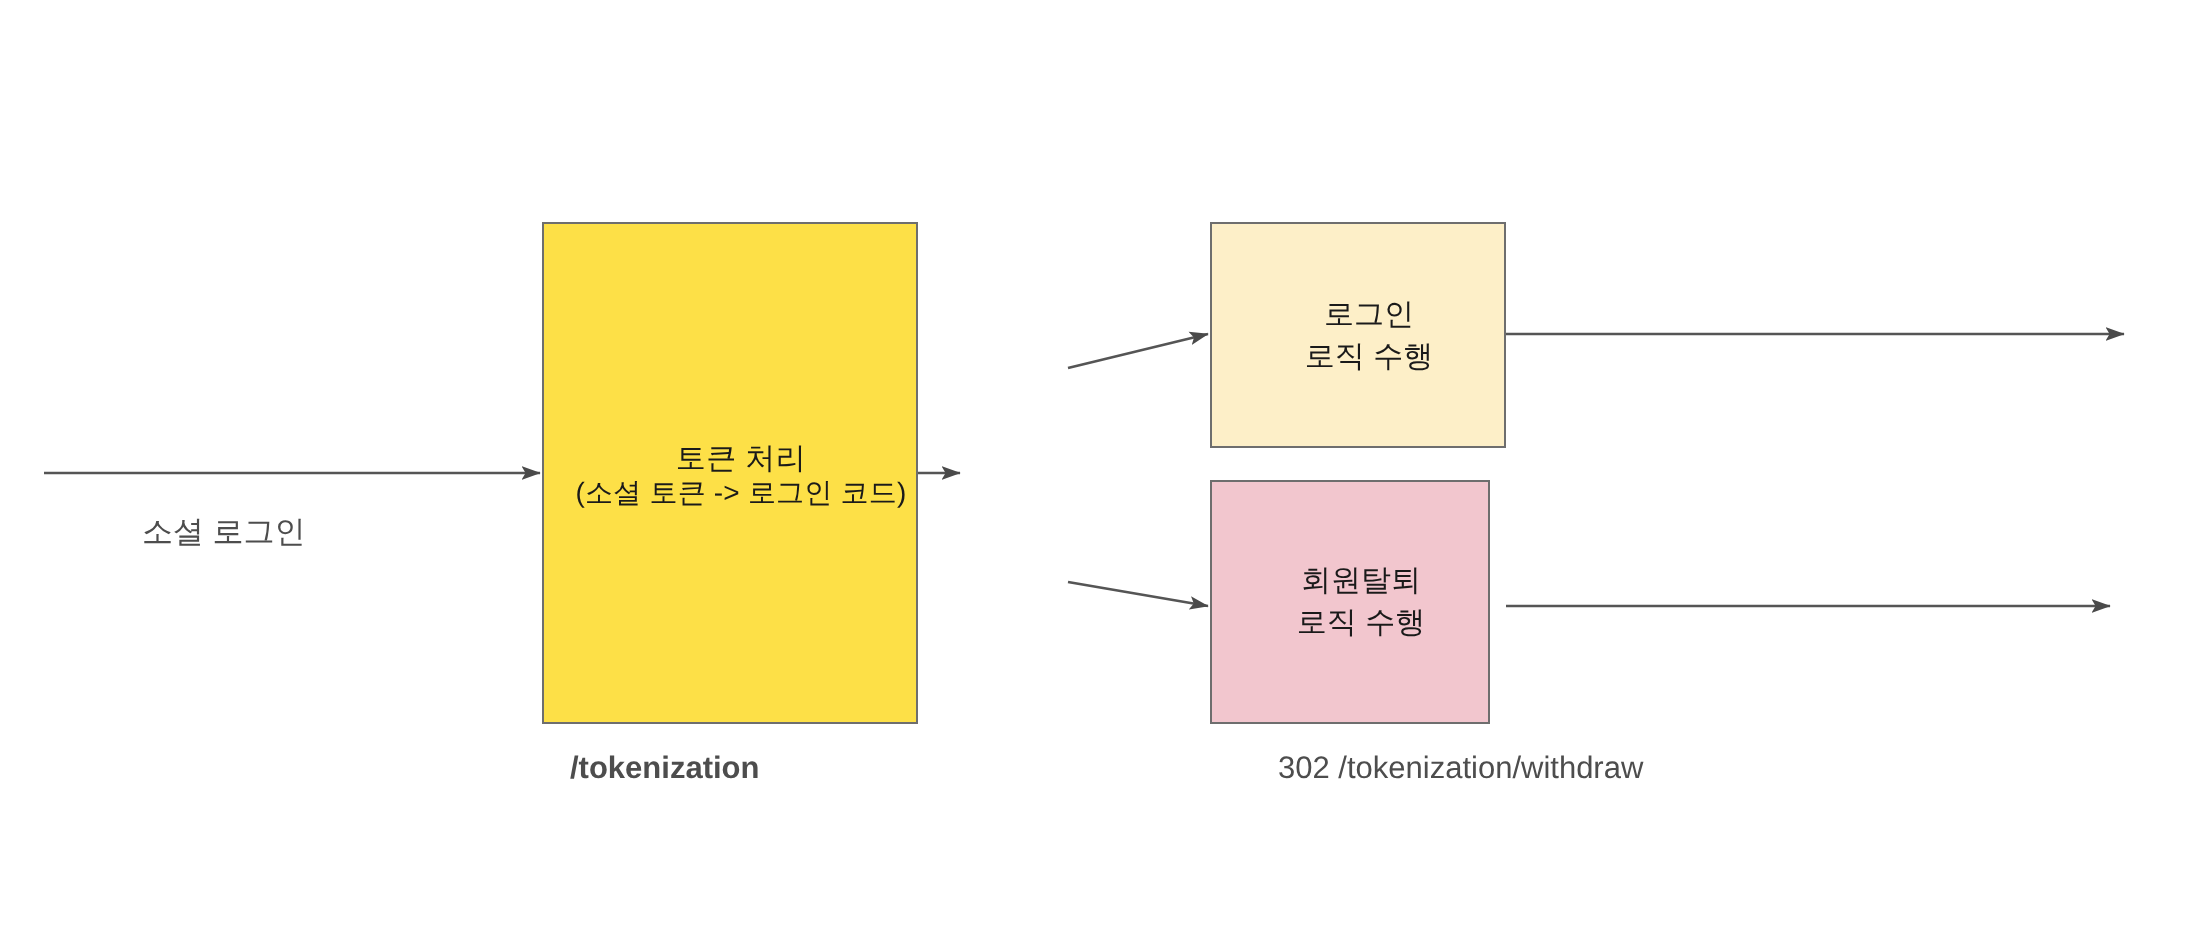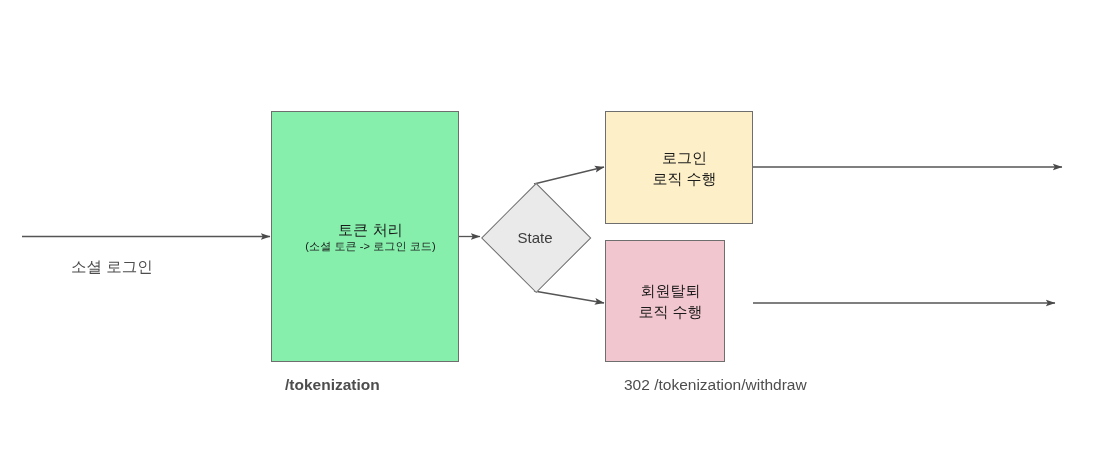--- a/index.html
+++ b/index.html
@@ -37,47 +37,47 @@
     text-align: center;
     color: #1a1a1a;
     padding-left: 11px;
   }
   .node .title {
     font-size: 15px;
     line-height: 19px;
     letter-spacing: 0.2px;
   }
   .node .subtitle {
-    font-size: 11px;
+    font-size: 14px;
     line-height: 15px;
     letter-spacing: 0.1px;
   }
   .node .line2 {
     font-size: 15px;
     line-height: 21px;
   }
 
   #node-tokenization {
     left: 271px;
     top: 111px;
     width: 188px;
     height: 251px;
-    background: #86efac;
+    background: #fde047;
   }
   #node-login {
     left: 605px;
     top: 111px;
     width: 148px;
     height: 113px;
     background: #fdefc8;
   }
   #node-withdraw {
     left: 605px;
     top: 240px;
-    width: 120px;
+    width: 140px;
     height: 122px;
     background: #f2c6ce;
   }
 
   #node-state {
     position: absolute;
     left: 481px;
     top: 183px;
     width: 108px;
     height: 108px;
@@ -110,21 +110,21 @@
   .edge-label {
     position: absolute;
     color: #4d4d4d;
     font-size: 15.5px;
     line-height: 20px;
     white-space: nowrap;
   }
   #label-social-login { left: 71px; top: 257px; }
   #label-tokenization { left: 285px; top: 375px; font-weight: bold; }
   #label-login-redirect { left: 613px; top: 66px; }
-  #label-withdraw-redirect { left: 624px; top: 375px; }
+  #label-withdraw-redirect { left: 639px; top: 375px; }
 </style>
 </head>
 <body>
 
 <div id="canvas">
 
   <svg id="edges" viewBox="0 0 1106 471" xmlns="http://www.w3.org/2000/svg">
     <defs>
       <marker id="arrowhead" markerWidth="10" markerHeight="8" refX="9.2" refY="4" orient="auto" markerUnits="userSpaceOnUse">
         <path d="M0,0.6 L9.6,4 L0,7.4 L2,4 Z" fill="#4a4a4a"></path>
@@ -142,24 +142,20 @@
     <line x1="753" y1="167" x2="1062" y2="167" stroke="#555555" stroke-width="1.3" marker-end="url(#arrowhead)"></line>
 
     <line x1="753" y1="303" x2="1055" y2="303" stroke="#555555" stroke-width="1.3" marker-end="url(#arrowhead)"></line>
   </svg>
 
   <div class="node" id="node-tokenization">
     <div class="title">토큰 처리</div>
     <div class="subtitle">(소셜 토큰 -&gt; 로그인 코드)</div>
   </div>
 
-  <div id="node-state">
-    <div class="diamond-shape"></div>
-    <div class="diamond-label">State</div>
-  </div>
 
   <div class="node" id="node-login">
     <div class="line2">로그인</div>
     <div class="line2">로직 수행</div>
   </div>
 
   <div class="node" id="node-withdraw">
     <div class="line2">회원탈퇴</div>
     <div class="line2">로직 수행</div>
   </div>

